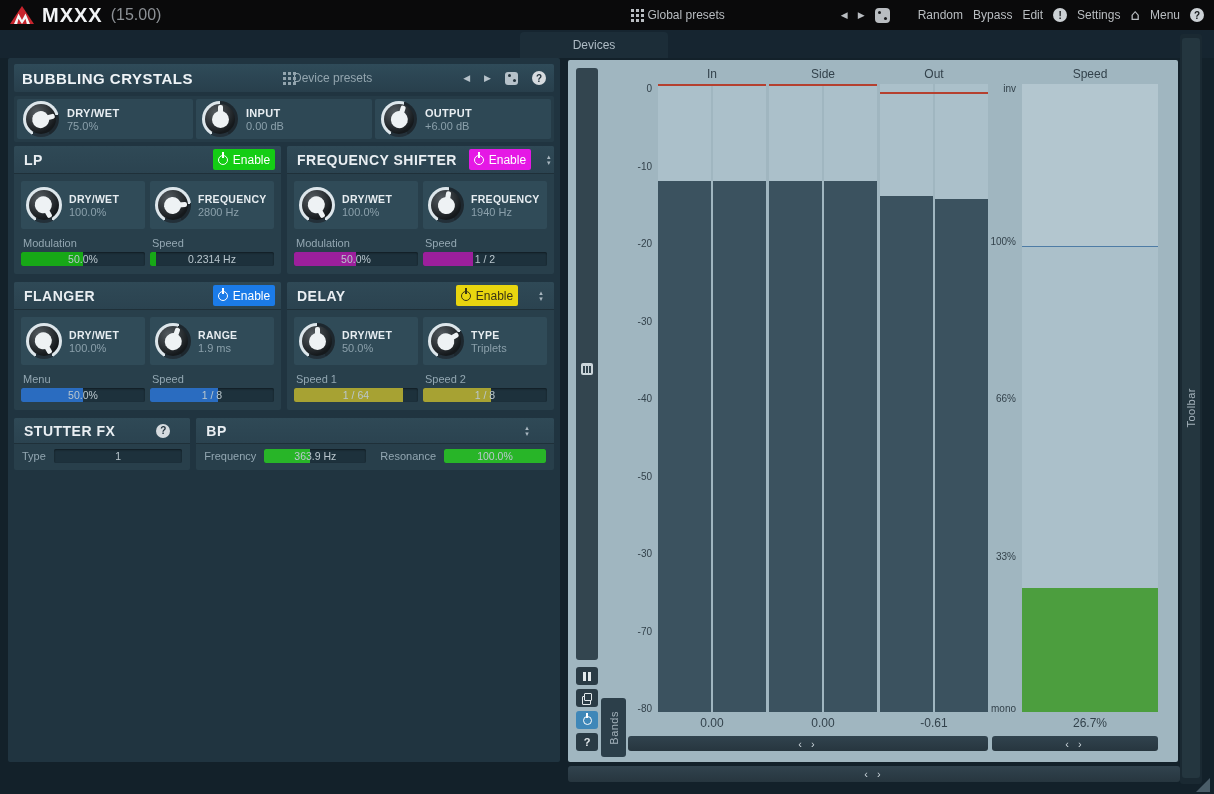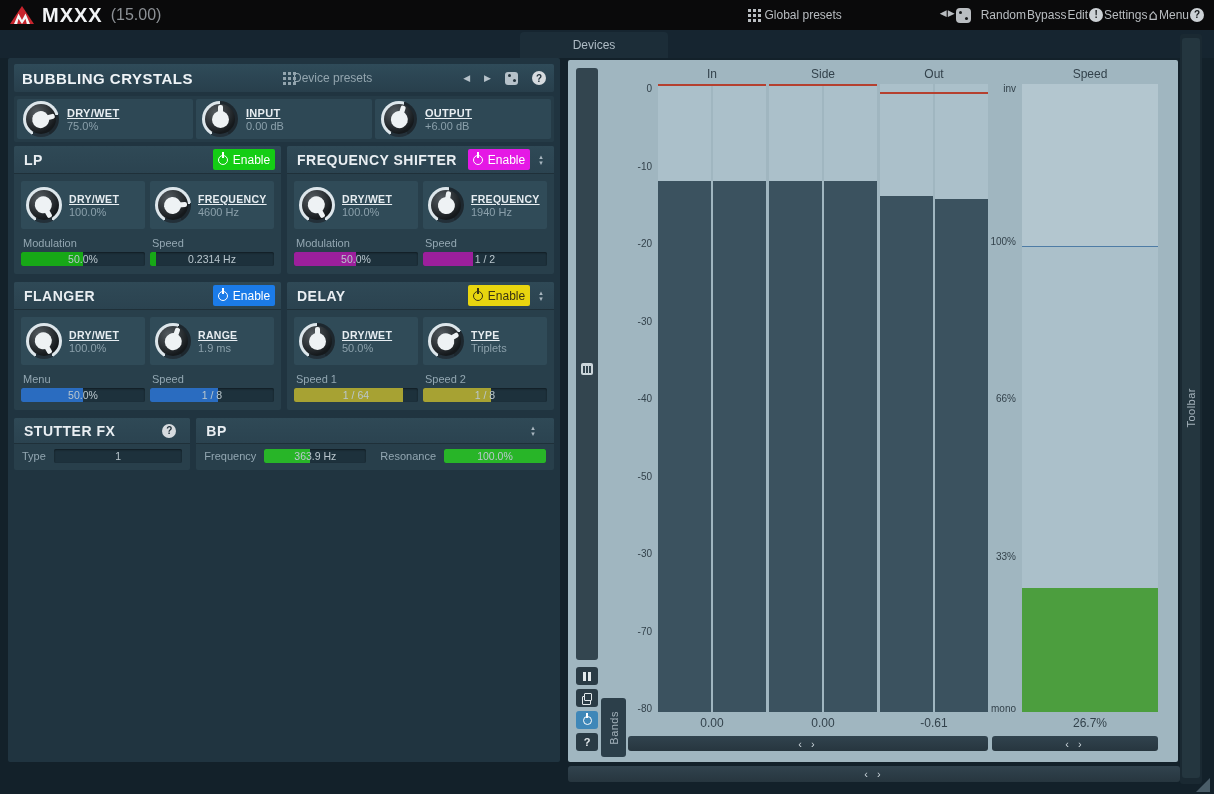--- a/index.html
+++ b/index.html
@@ -10,21 +10,21 @@
   .topbar { position:absolute; left:0; top:0; width:1214px; height:30px; background:#0a0a0b;
             display:flex; align-items:center; justify-content:space-between; padding:0 10px; }
   .tb-left { display:flex; align-items:center; gap:8px; }
   .logo { position:relative; width:24px; height:18px; display:inline-block; }
   .logo::before { content:""; position:absolute; inset:0; background:#c6242d;
                   clip-path:polygon(50% 0,100% 100%,0 100%); }
   .logo-m { position:absolute; left:4px; top:5px; width:16px; height:13px; background:#f3f4f5;
             clip-path:polygon(0 100%,28% 20%,50% 70%,72% 20%,100% 100%,80% 100%,72% 60%,50% 100%,28% 60%,20% 100%); }
   .app-name { color:#f2f4f6; font-size:20px; font-weight:bold; letter-spacing:1px; }
   .app-ver { color:#8d9196; font-size:16px; }
-  .tb-right { display:flex; gap:1px; color:#b9bdc1; font-size:12px; }
+  .tb-right { display:flex; align-items:center; gap:10px; color:#b9bdc1; font-size:12px; }
   .tb-item { display:flex; align-items:center; gap:6px; cursor:default; }
   .tb-arrow { font-size:9px; color:#b9bdc1; font-family:"DejaVu Sans", sans-serif; }
   .grid-icon { display:inline-block; width:3px; height:3px; background:#b9bdc1; margin-right:7px; margin-left:2px;
                box-shadow:5px 0 #b9bdc1,10px 0 #b9bdc1,0 5px #b9bdc1,5px 5px #b9bdc1,10px 5px #b9bdc1,
                           0 10px #b9bdc1,5px 10px #b9bdc1,10px 10px #b9bdc1; transform:translateY(-5px); }
   .dice-icon { position:relative; display:inline-block; width:15px; height:15px; background:#b9bdc1; border-radius:4px; }
   .dice-icon::after { content:""; position:absolute; left:3px; top:3px; width:3px; height:3px; border-radius:50%;
                       background:#17191b; box-shadow:6px 6px #17191b; }
   .circle-icon { display:inline-flex; width:14px; height:14px; border-radius:50%; background:#ccd1d5; color:#15181b;
                  font-size:10px; font-weight:bold; align-items:center; justify-content:center; }
@@ -62,30 +62,30 @@
           --arc:150deg; --angle:0deg; --ring:#dde6eb; --cap:#eef2f4;
           background:conic-gradient(from 210deg, var(--ring) 0 var(--arc), #1d272e var(--arc) 300deg, #233039 300deg); }
   .knob::before { content:""; position:absolute; inset:3px; border-radius:50%;
                   background:radial-gradient(circle at 35% 28%, #555c61, #15191c 72%); }
   .knob .cap { position:absolute; inset:0; transform:rotate(var(--angle)); }
   .knob .cap::before { content:""; position:absolute; left:50%; top:50%; width:17px; height:17px; margin:-8.5px;
                        border-radius:50%; background:var(--cap); }
   .knob .cap::after { content:""; position:absolute; left:50%; top:4px; width:5px; height:10px; margin-left:-2.5px;
                       border-radius:2px; background:var(--cap); }
   .ktxt { display:flex; flex-direction:column; gap:1px; min-width:0; }
-  .klabel { color:#e7edf1; font-size:11px; font-weight:bold; letter-spacing:0.3px; white-space:nowrap;text-decoration:underline; }
+  .klabel { color:#e7edf1; font-size:11px; font-weight:bold; letter-spacing:0.3px; white-space:nowrap; }
   .kvalue { color:#8ba0ab; font-size:11px; white-space:nowrap; }
 
   
   .mod-grid { position:absolute; left:6px; top:88px; width:540px; }
   .mod-row { display:flex; gap:6px; margin-bottom:8px; }
   .module { width:267px; background:#283f4b; border-radius:2px;
             --accent:#12cd12; --efg:#fff; --fill:#15a915; --ring:#55d065; --cap:#bce9bd; }
   .mod-header { height:28px; background:linear-gradient(#2f4956,#2b4350); border-radius:2px 2px 0 0;
-                display:flex; align-items:center; padding:0 6px 0 10px; border-bottom:1px solid #1f3039; }
+                display:flex; align-items:center; padding:0 6px 0 10px; border-bottom:1px solid #1f3039;gap:12px; }
   .mod-title { color:#e9eef2; font-size:14px; font-weight:bold; letter-spacing:0.5px; flex:1; white-space:nowrap; }
   .enable-btn { display:flex; align-items:center; justify-content:center; gap:5px; width:62px; height:21px;
                 border-radius:2px; background:var(--accent); color:var(--efg); font-size:12px; flex:0 0 auto; }
   .power-icon { position:relative; width:10px; height:10px; border:1.6px solid currentColor; border-radius:50%; }
   .power-icon::after { content:""; position:absolute; left:50%; top:-4px; width:2px; height:6px; margin-left:-1px;
                        background:currentColor; }
   .chev { display:flex; flex-direction:column; align-items:center; width:14px; margin-left:4px;
           color:#a9b7c0; font-size:7px; line-height:6px; font-family:"DejaVu Sans", sans-serif; }
   .mod-body { padding:7px 7px 8px 7px; }
   .knob-row { display:flex; gap:5px; }
@@ -93,21 +93,21 @@
   .kcell .klabel { font-size:10.5px; }
   .slider-row { display:flex; gap:5px; margin-top:6px; }
   .scol { flex:1; }
   .slabel { color:#93a7b2; font-size:11px; margin:2px 0 3px 2px; }
   .track { position:relative; height:14px; background:#1d313c; border-radius:2px;
            box-shadow:inset 0 1px 2px rgba(0,0,0,0.45); overflow:hidden; }
   .fill { position:absolute; left:0; top:0; bottom:0; background:linear-gradient(var(--fill), color-mix(in srgb, var(--fill) 80%, #000)); background:var(--fill); }
   .ttxt { position:absolute; inset:0; text-align:center; font-size:10.5px; line-height:14px; color:#bac7ce; }
 
   .small-mod { background:#283f4b; border-radius:2px; }
-  .sm-header { height:26px; display:flex; align-items:center; padding:0 14px 0 10px;
+  .sm-header { height:26px; display:flex; align-items:center; padding:0 20px 0 10px;
                background:linear-gradient(#2f4956,#2b4350); border-bottom:1px solid #1f3039; border-radius:2px 2px 0 0; }
   .sm-title { color:#e9eef2; font-size:14px; font-weight:bold; letter-spacing:0.5px; flex:1; }
   .sm-body { display:flex; align-items:center; gap:8px; padding:5px 8px 7px 8px; }
   .sm-label { color:#93a7b2; font-size:11px; white-space:nowrap; }
   .sm-track { position:relative; height:14px; background:#1d313c; border-radius:2px;
               box-shadow:inset 0 1px 2px rgba(0,0,0,0.45); overflow:hidden; }
   .bp-fill { position:absolute; left:0; top:0; bottom:0; background:#28b528; }
 
   
   .meter-panel { position:absolute; left:568px; top:30px; width:610px; height:702px; background:#a0b6c0; border-radius:2px; }
@@ -265,21 +265,21 @@
                       <div class="klabel">DRY/WET</div>
                   <div class="kvalue">100.0%</div>
                     </div>
                 </div>
                 <div class="kcell">
                   <div class="knob" style="--arc: 235deg; --angle: 85deg;">
                       <div class="cap"></div>
                     </div>
                   <div class="ktxt">
                       <div class="klabel">FREQUENCY</div>
-                  <div class="kvalue">4600 Hz</div>
+                  <div class="kvalue">2800 Hz</div>
                     </div>
                 </div>
               </div>
               <div class="slider-row">
                 <div class="scol">
                   <div class="slabel">Modulation</div>
                   <div class="track">
                     <div class="fill" style="width: 50%;"></div>
                     <div class="ttxt">50.0%</div>
                   </div>

